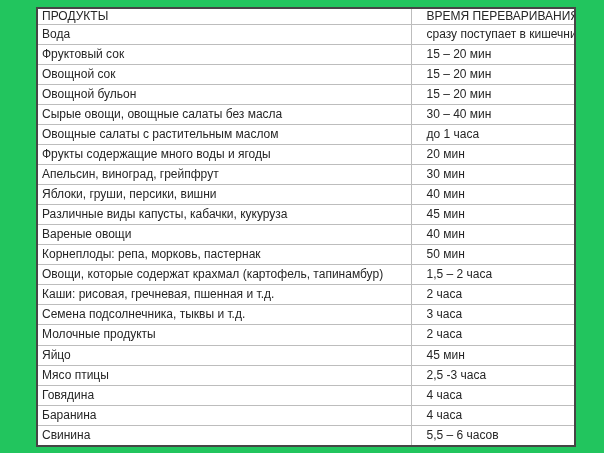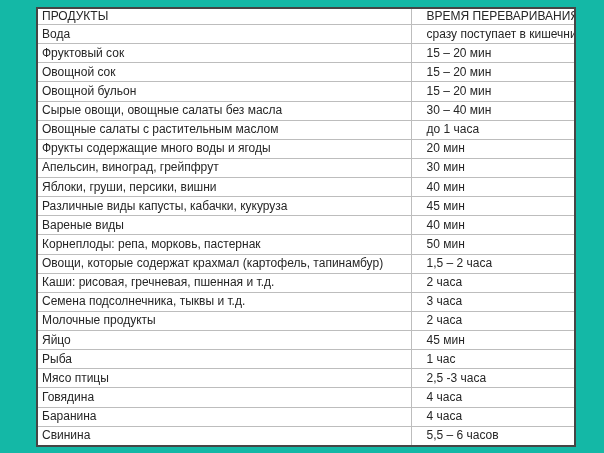--- a/index.html
+++ b/index.html
@@ -4,21 +4,21 @@
 <style>
   html, body {
     margin: 0;
     padding: 0;
     background: #ffffff;
   }
   .canvas {
     position: relative;
     width: 604px;
     height: 453px;
-    background: #14b8a6;
+    background: #22c55e;
     overflow: hidden;
   }
   .table-wrap {
     position: absolute;
     left: 36px;
     top: 7px;
   }
   table.digestion {
     border-collapse: collapse;
     table-layout: fixed;
@@ -99,21 +99,21 @@
         </tr>
         <tr>
           <td class="product-cell">Яблоки, груши, персики, вишни</td>
           <td class="time-cell">40 мин</td>
         </tr>
         <tr>
           <td class="product-cell">Различные виды капусты, кабачки, кукуруза</td>
           <td class="time-cell">45 мин</td>
         </tr>
         <tr>
-          <td class="product-cell">Вареные виды</td>
+          <td class="product-cell">Вареные овощи</td>
           <td class="time-cell">40 мин</td>
         </tr>
         <tr>
           <td class="product-cell">Корнеплоды: репа, морковь, пастернак</td>
           <td class="time-cell">50 мин</td>
         </tr>
         <tr>
           <td class="product-cell">Овощи, которые содержат крахмал (картофель, тапинамбур)</td>
           <td class="time-cell">1,5 – 2 часа</td>
         </tr>
@@ -127,24 +127,20 @@
         </tr>
         <tr>
           <td class="product-cell">Молочные продукты</td>
           <td class="time-cell">2 часа</td>
         </tr>
         <tr>
           <td class="product-cell">Яйцо</td>
           <td class="time-cell">45 мин</td>
         </tr>
         <tr>
-          <td class="product-cell">Рыба</td>
-          <td class="time-cell">1 час</td>
-        </tr>
-        <tr>
           <td class="product-cell">Мясо птицы</td>
           <td class="time-cell">2,5 -3 часа</td>
         </tr>
         <tr>
           <td class="product-cell">Говядина</td>
           <td class="time-cell">4 часа</td>
         </tr>
         <tr>
           <td class="product-cell">Баранина</td>
           <td class="time-cell">4 часа</td>

